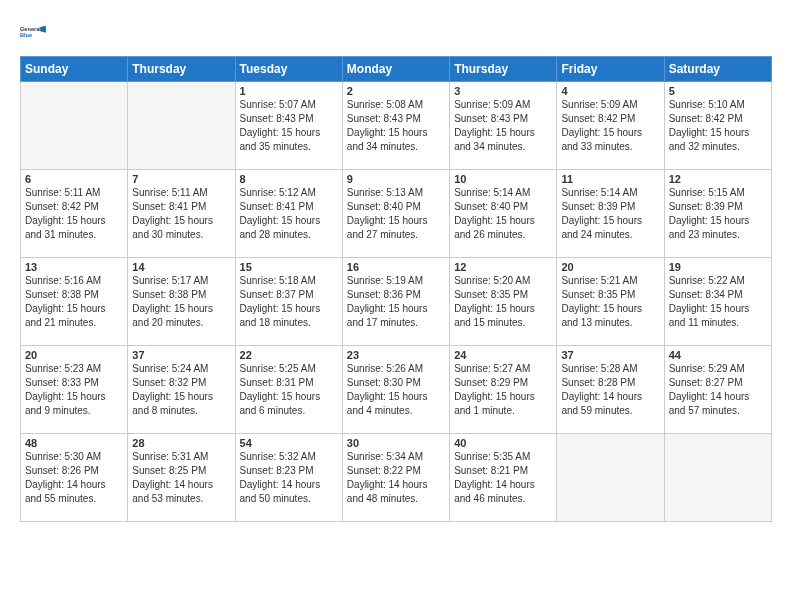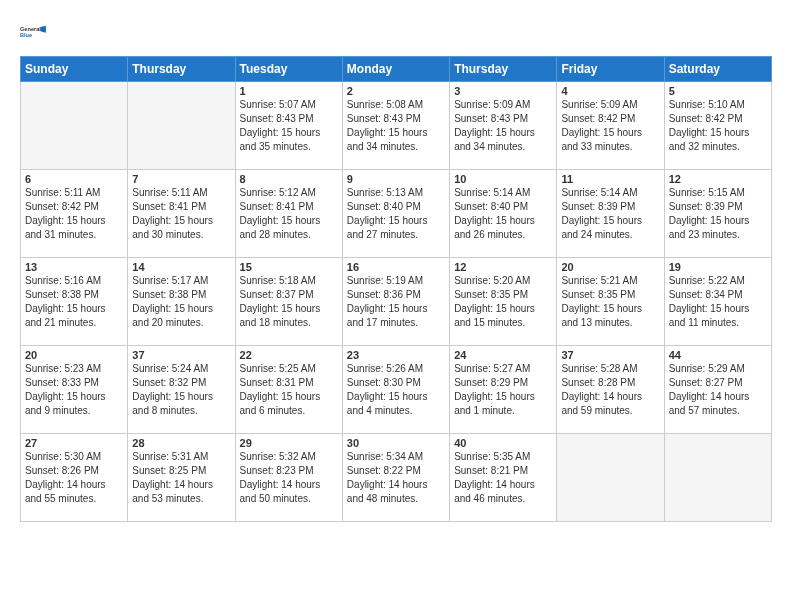--- a/index.html
+++ b/index.html
@@ -228,29 +228,29 @@
             <span class="day-num">37</span>
             <div class="day-info">Sunrise: 5:28 AM<br>Sunset: 8:28 PM<br>Daylight: 14 hours and 59 minutes.</div>
           </td>
           <td>
             <span class="day-num">44</span>
             <div class="day-info">Sunrise: 5:29 AM<br>Sunset: 8:27 PM<br>Daylight: 14 hours and 57 minutes.</div>
           </td>
         </tr>
         <tr>
           <td>
-            <span class="day-num">27</span>
+            <span class="day-num">48</span>
             <div class="day-info">Sunrise: 5:30 AM<br>Sunset: 8:26 PM<br>Daylight: 14 hours and 55 minutes.</div>
           </td>
           <td>
             <span class="day-num">28</span>
             <div class="day-info">Sunrise: 5:31 AM<br>Sunset: 8:25 PM<br>Daylight: 14 hours and 53 minutes.</div>
           </td>
           <td>
-            <span class="day-num">29</span>
+            <span class="day-num">54</span>
             <div class="day-info">Sunrise: 5:32 AM<br>Sunset: 8:23 PM<br>Daylight: 14 hours and 50 minutes.</div>
           </td>
           <td>
             <span class="day-num">30</span>
             <div class="day-info">Sunrise: 5:34 AM<br>Sunset: 8:22 PM<br>Daylight: 14 hours and 48 minutes.</div>
           </td>
           <td>
             <span class="day-num">40</span>
             <div class="day-info">Sunrise: 5:35 AM<br>Sunset: 8:21 PM<br>Daylight: 14 hours and 46 minutes.</div>
           </td>

